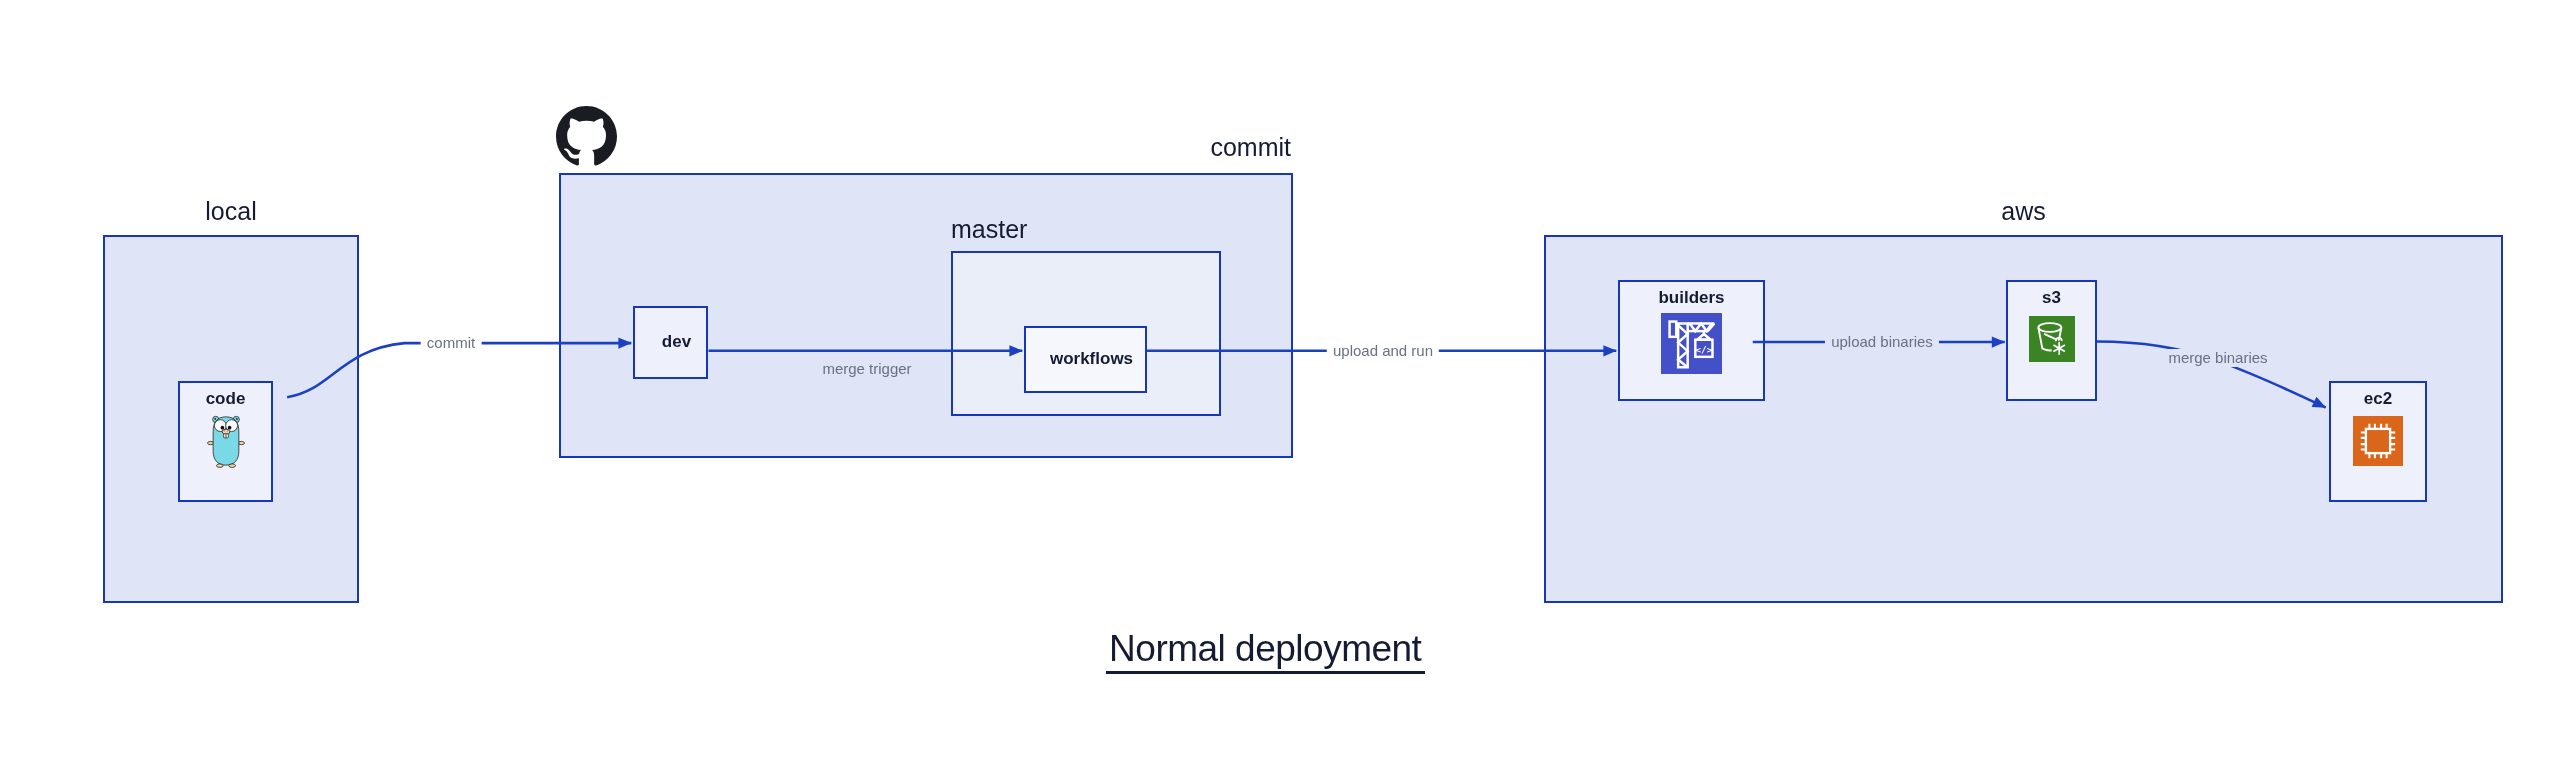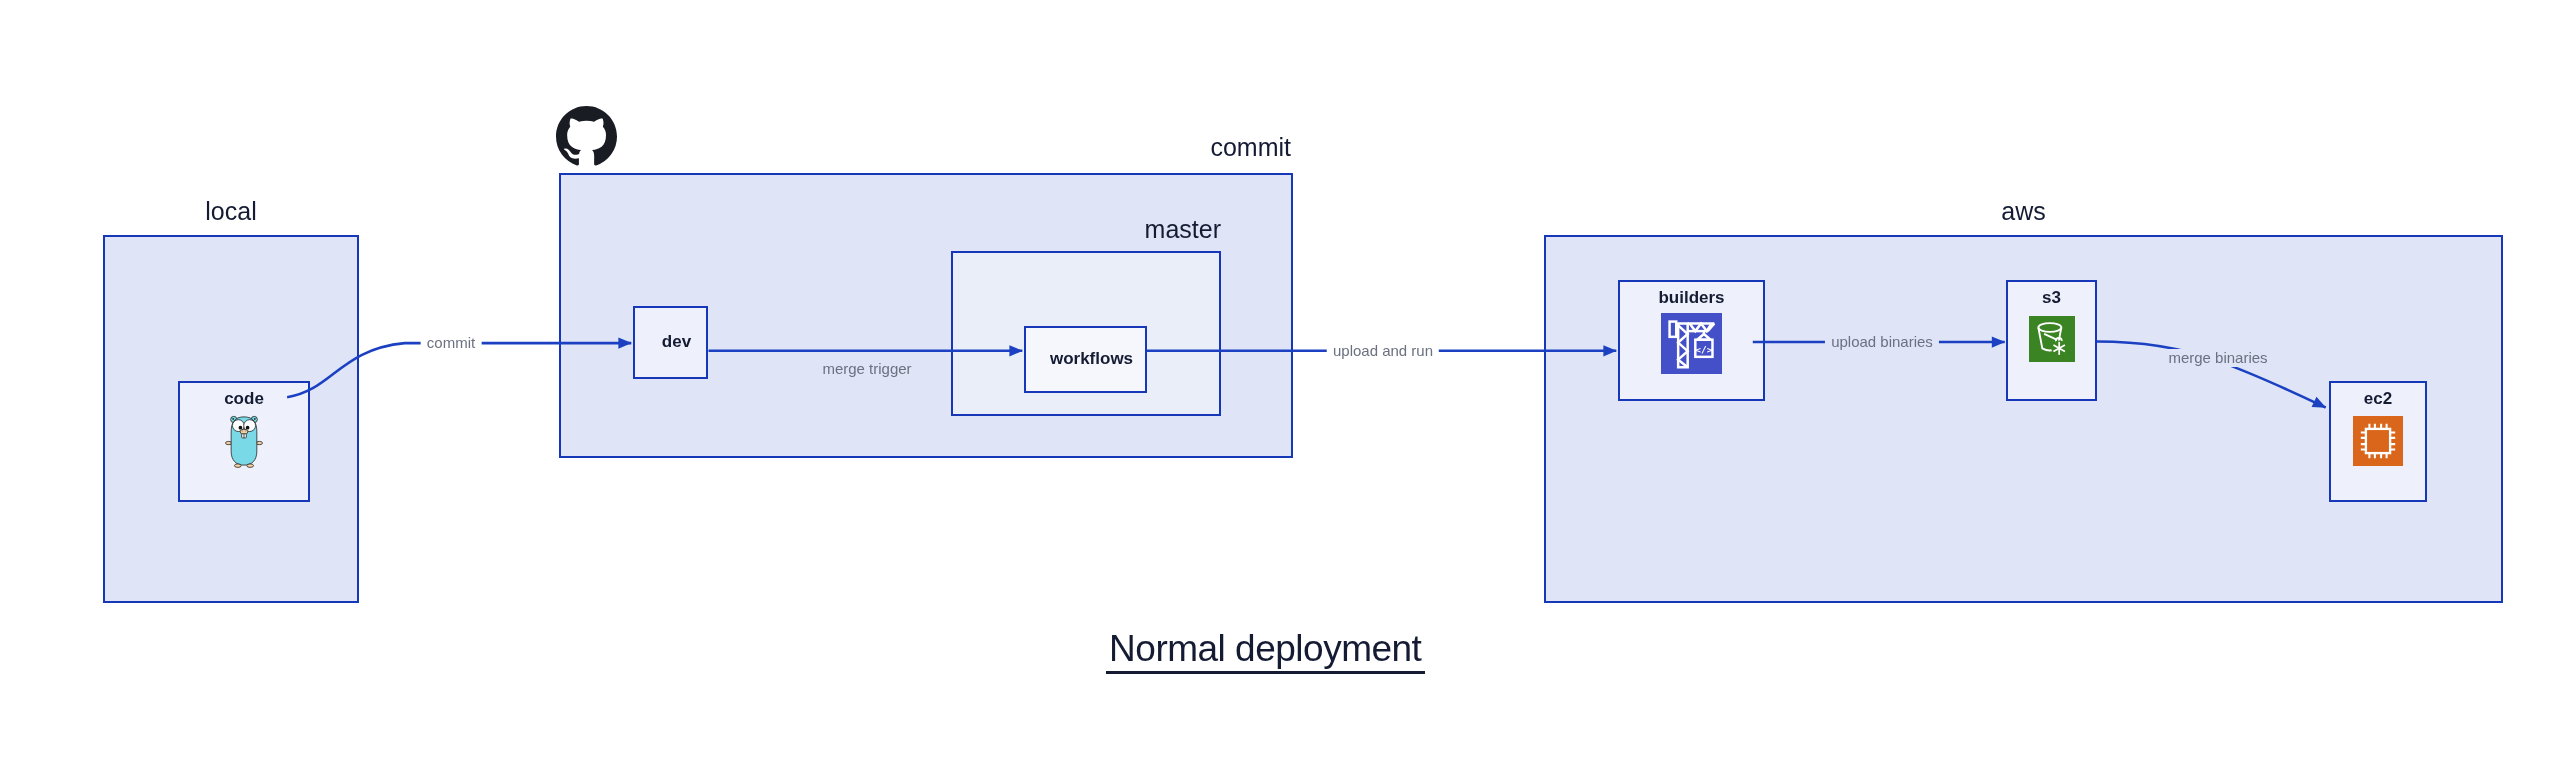--- a/index.html
+++ b/index.html
@@ -11,26 +11,26 @@
   
   .group{position:absolute; box-sizing:border-box; border:2.6px solid var(--c-border,#1537b8);
          background:var(--c-group-fill,#dfe5f7); z-index:1;}
   #g-local  {left:103px;  top:235px; width:256px;  height:368px;}
   #g-github {left:559px; top:173px; width:734px; height:285px;}
   #g-master {left:951px; top:251px; width:270px;  height:165px; background:var(--c-mid-fill,#eaeef9); z-index:2;}
   #g-aws    {left:1544px; top:235px; width:959px; height:368px;}
   .group-label{position:absolute; z-index:2; font-size:25px; color:var(--c-label-text,#141b33); line-height:1.1;}
   #gl-local  {left:103px;  top:198px; width:256px;  text-align:center;}
   #gl-github {left:1033px; top:134px; width:258px;  text-align:right;}
-  #gl-master {left:951px; top:216px; width:270px;  text-align:right; z-index:3;}
+  #gl-master {left:951px; top:216px; width:270px;  text-align:left; z-index:3;}
   #gl-aws    {left:1544px; top:198px; width:959px; text-align:center;}
   
   .node{position:absolute; box-sizing:border-box; border:2.1px solid var(--c-border,#1537b8);
         background:var(--c-node-fill,#eef1fb); z-index:3; text-align:center;}
-  #n-code     {left:178px;  top:381px; width:132px; height:121px;}
+  #n-code     {left:178px;  top:381px; width:95px; height:121px;}
   #n-dev      {left:633px; top:306px; width:75px; height:73px; display:flex; align-items:center; justify-content:center;}
   #n-workflows{left:1024px; top:326px; width:123px; height:67px; background:var(--c-workflows-fill,#f5f7fd);
                display:flex; align-items:center; justify-content:center; z-index:4;}
   #n-builders {left:1618px; top:280px; width:147px; height:121px;}
   #n-s3       {left:2006px; top:280px; width:91px; height:121px;}
   #n-ec2      {left:2329px; top:381px; width:98px; height:121px;}
   .node-label{font-weight:bold; font-size:17px; color:var(--c-label-text,#141b33); margin-top:6.2px; line-height:1.2;}
   .node-label.centered{margin-top:0;margin-left:12px;}
   .icon-wrap{margin:4.1px auto 0;}
   #icon-gopher   {width:38px;  height:54px;}

